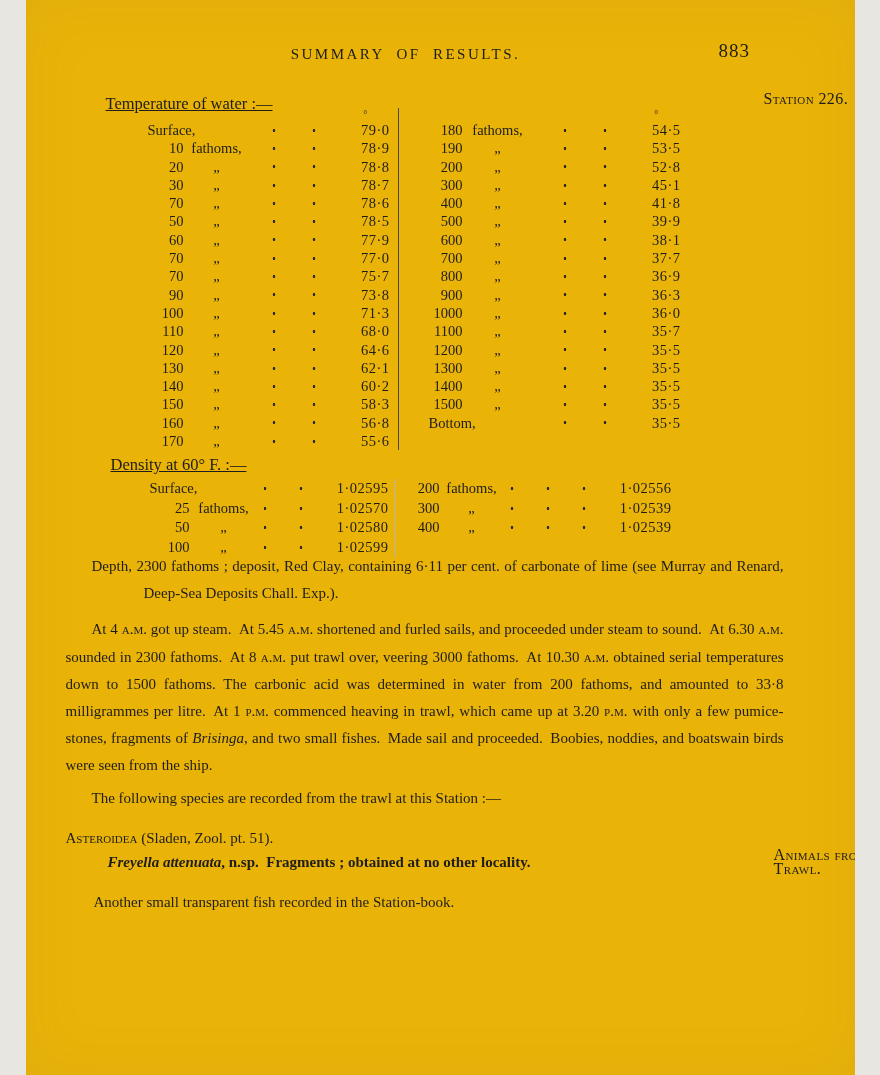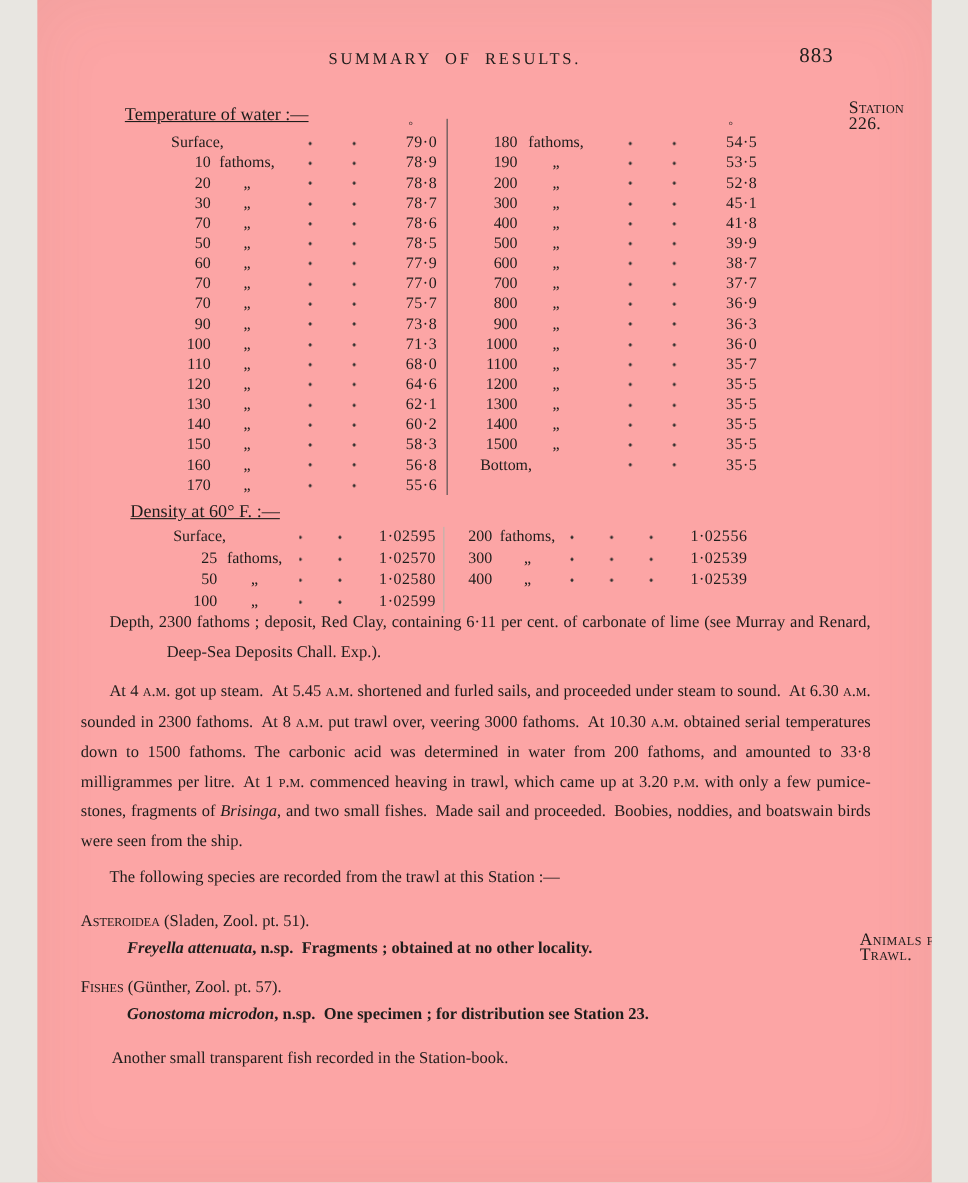--- a/index.html
+++ b/index.html
@@ -1,24 +1,25 @@
 <!DOCTYPE html>
 <html><head>
 <meta charset="utf-8">
 <style>
   html,body{margin:0;padding:0;background:#e8e6e1;}
   .page{
     position:relative;
     width:813px;height:1075px;
     margin:0 auto;
-    background:#fca5a5;
+    background:#eab308;
     font-family:"Liberation Serif","DejaVu Serif",serif;
     color:#1e1d1b;
     overflow:hidden;
     box-shadow:inset 0 0 60px rgba(120,110,90,0.08);
+    padding-left:16px;
   }
   .sc{font-variant:small-caps;}
   .it{font-style:italic;}
 
   .running-head{
     position:absolute;top:46px;left:0;width:760px;
     text-align:center;font-size:15px;letter-spacing:2.5px;
     word-spacing:6px;
   }
   .page-num{position:absolute;top:40px;left:693px;font-size:19px;letter-spacing:1px;}
@@ -279,21 +280,21 @@
           <span class="num">500</span>
           <span class="word">„</span>
           <span class="dots"></span>
           <span class="val">39·9</span>
         </div>
 
         <div class="t-row">
           <span class="num">600</span>
           <span class="word">„</span>
           <span class="dots"></span>
-          <span class="val">38·7</span>
+          <span class="val">38·1</span>
         </div>
 
         <div class="t-row">
           <span class="num">700</span>
           <span class="word">„</span>
           <span class="dots"></span>
           <span class="val">37·7</span>
         </div>
 
         <div class="t-row">
@@ -422,21 +423,17 @@
   <div class="body-col">
     <p class="hang"><span>Depth, 2300 fathoms ; deposit, Red Clay, containing 6·11 per cent. of carbonate of lime (see Murray and Renard, Deep-Sea Deposits Chall. Exp.).</span></p>
     <p class="para p1"><span>At 4 </span><span class="sc">a.m.</span><span> got up steam. At 5.45 </span><span class="sc">a.m.</span><span> shortened and furled sails, and proceeded under steam to sound. At 6.30 </span><span class="sc">a.m.</span><span> sounded in 2300 fathoms. At 8 </span><span class="sc">a.m.</span><span> put trawl over, veering 3000 fathoms. At 10.30 </span><span class="sc">a.m.</span><span> obtained serial temperatures down to 1500 fathoms. The carbonic acid was determined in water from 200 fathoms, and amounted to 33·8 milligrammes per litre. At 1 </span><span class="sc">p.m.</span><span> commenced heaving in trawl, which came up at 3.20 </span><span class="sc">p.m.</span><span> with only a few pumice-stones, fragments of </span><span class="it">Brisinga</span><span>, and two small fishes. Made sail and proceeded. Boobies, noddies, and boatswain birds were seen from the ship.</span></p>
     <p class="para species-intro"><span>The following species are recorded from the trawl at this Station :—</span></p>
 
     <div class="species-block">
       <div class="sp-head"><span class="sc">Asteroidea</span><span> (Sladen, Zool. pt. 51).</span></div>
       <div class="sp-entry"><span class="it">Freyella attenuata</span><span>, n.sp. Fragments ; obtained at no other locality.</span></div>
     </div>
 
-    <div class="species-block">
-      <div class="sp-head"><span class="sc">Fishes</span><span> (Günther, Zool. pt. 57).</span></div>
-      <div class="sp-entry"><span class="it">Gonostoma microdon</span><span>, n.sp. One specimen ; for distribution see Station 23.</span></div>
-    </div>
 
     <p class="final-note">Another small transparent fish recorded in the Station-book.</p>
   </div>
 
 </div>
 
 </body></html>

